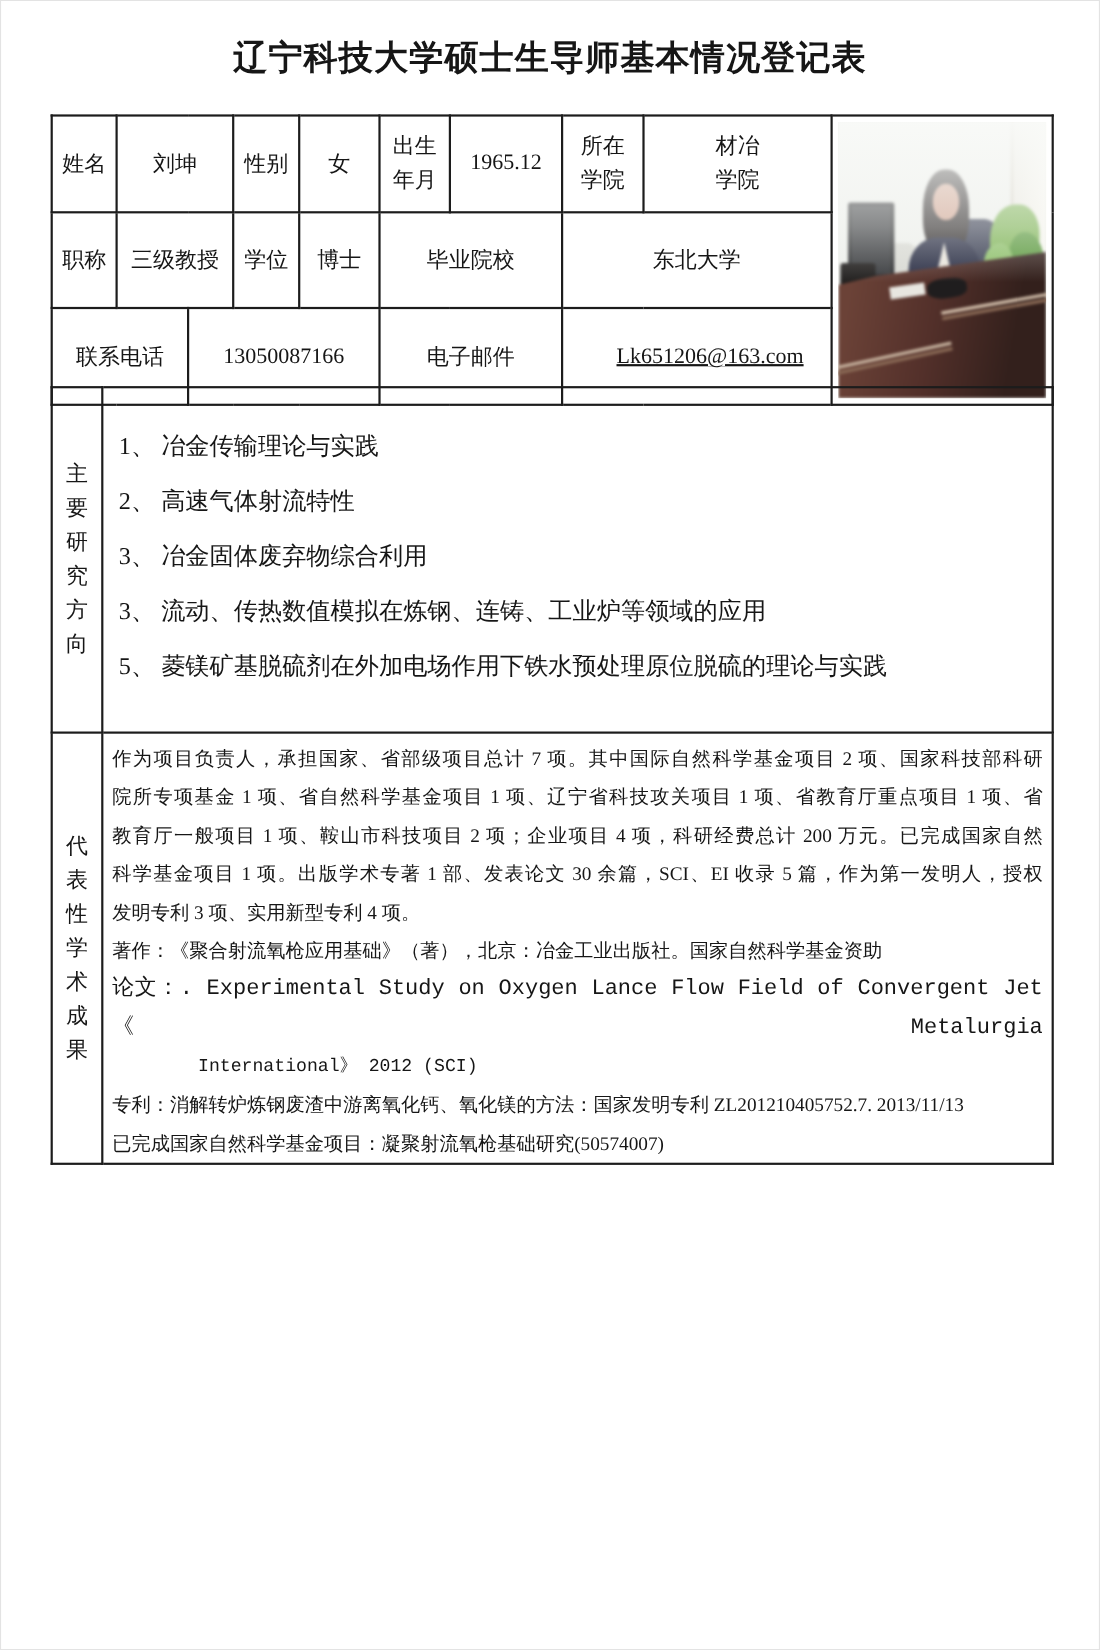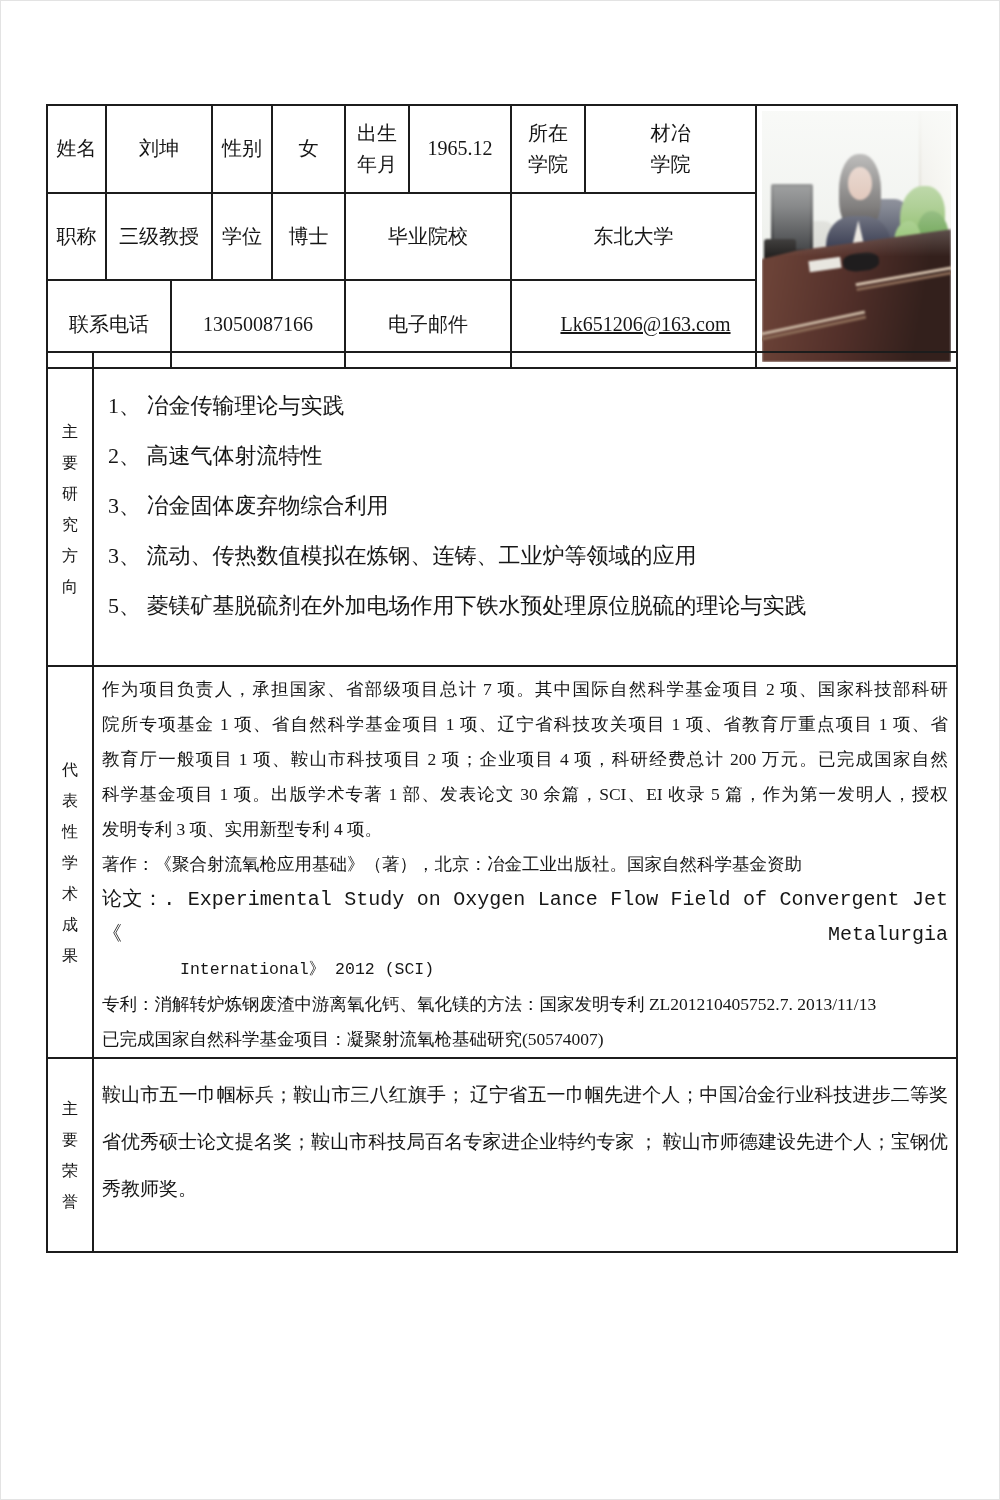--- a/index.html
+++ b/index.html
@@ -12,21 +12,21 @@
 
   table { border-collapse:collapse; table-layout:fixed; position:absolute; left:46px; width:910px; }
   td { border:2px solid #1c1c1c; text-align:center; vertical-align:middle; font-size:20px; overflow:hidden; }
   .t-upper { top:104px; }
   .t-lower { top:351px; }
   .pre { white-space:pre-line; line-height:1.55; }
   .email-link { text-decoration:underline; color:#161616;margin-left:24px; }
 
   
   .vlabel { margin:0 auto; width:24px; text-align:center; word-break:break-all;
-    font-size:16px; line-height:31px; }
+    font-size:20px; line-height:31px; }
 
   
   .cell-top { vertical-align:top; text-align:left; }
   .research-list { padding:28px 10px 0 14px; font-size:22px; }
   .research-list > div { line-height:50px; white-space:nowrap; }
 
   
   .ach-wrap { padding:5px 8px 0 8px; font-size:17.5px; line-height:35px; text-align:left; }
   .ach-summary > div { text-align:justify; text-align-last:justify; }
   .ach-summary > div:last-child { text-align:left; text-align-last:left; }
@@ -68,20 +68,21 @@
   .ph-edge1 { left:-3%; top:84%; width:58%; height:3px; background:#c8b4a0; transform:rotate(-12deg); box-shadow:0 5px 0 #8a6a56; }
   .ph-edge2 { left:49%; top:65%; width:56%; height:3px; background:#d3bfab; transform:rotate(-10deg); box-shadow:0 5px 0 #8a6a56; }
   .ph-haze { position:absolute; inset:0;
     background:linear-gradient(180deg,rgba(249,250,248,.95) 0%,rgba(249,250,248,.40) 38%,rgba(249,250,248,0) 58%); }
 </style>
 </head>
 <body>
 
 <div class="sheet">
 
+  <div class="page-title">辽宁科技大学硕士生导师基本情况登记表</div>
 
   <table class="t-upper">
     <colgroup>
       <col style="width:59px">
         <col style="width:65px">
         <col style="width:41px">
         <col style="width:60px">
       <col style="width:73px">
         <col style="width:64px">
         <col style="width:102px">
@@ -185,28 +186,16 @@
           <div>著作：《聚合射流氧枪应用基础》（著），北京：冶金工业出版社。国家自然科学基金资助</div>
           <div class="ach-paper1">论文：. Experimental Study on Oxygen Lance Flow Field of Convergent Jet 《Metalurgia</div>
           <div class="ach-paper2">International》 2012  (SCI)</div>
           <div>专利：消解转炉炼钢废渣中游离氧化钙、氧化镁的方法：国家发明专利 ZL201210405752.7.  2013/11/13</div>
           <div>已完成国家自然科学基金项目：凝聚射流氧枪基础研究(50574007)</div>
         </div>
       </td>
     </tr>
 
 
-    <tr style="height:194px">
-      <td>
-        <div class="vlabel">主要荣誉</div>
-      </td>
-      <td class="cell-top">
-        <div class="honors-list">
-              <div>鞍山市五一巾帼标兵；鞍山市三八红旗手； 辽宁省五一巾帼先进个人；中国冶金行业科技进步二等奖</div>
-              <div>省优秀硕士论文提名奖；鞍山市科技局百名专家进企业特约专家 ； 鞍山市师德建设先进个人；宝钢优</div>
-              <div>秀教师奖。</div>
-            </div>
-      </td>
-    </tr>
   </tbody>
     </table>
 
 </div>
 
 </body></html>

